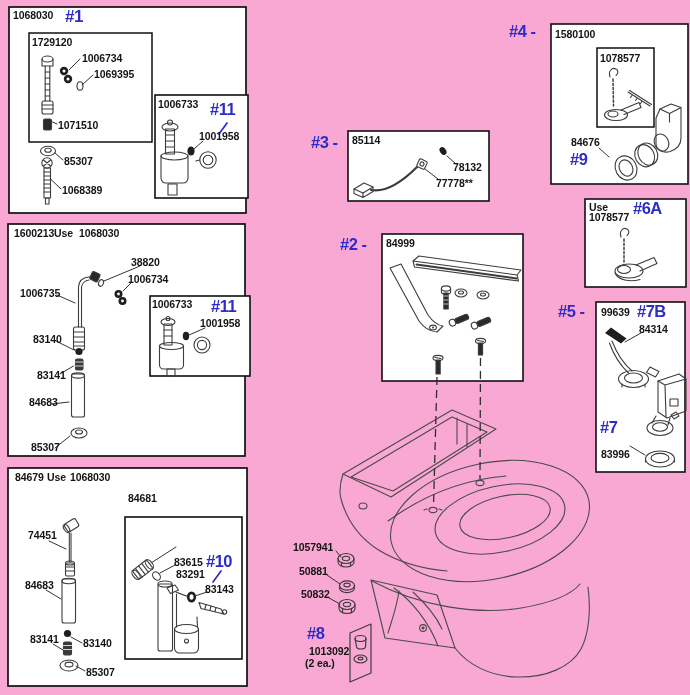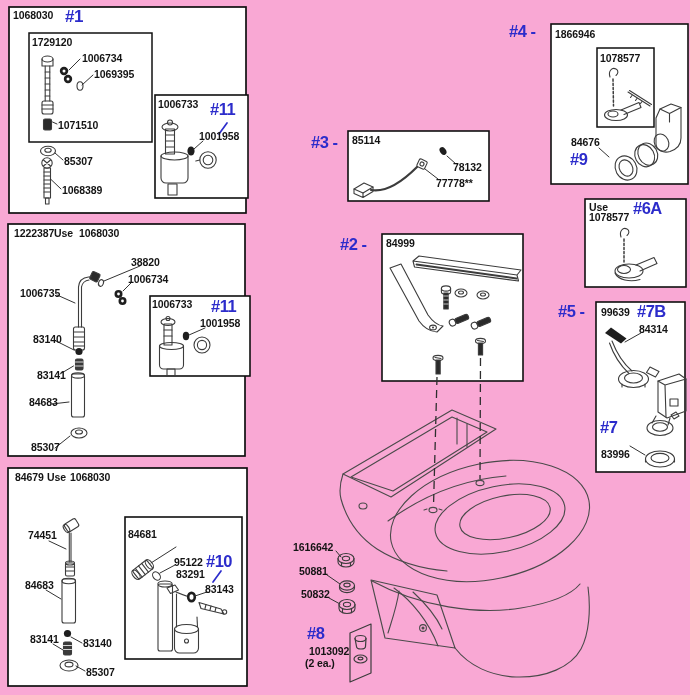--- a/index.html
+++ b/index.html
@@ -357,21 +357,21 @@
 <div class="pn" style="left:32px;top:36px">1729120</div>
 <div class="pn" style="left:82px;top:52px">1006734</div>
 <div class="pn" style="left:94px;top:68px">1069395</div>
 <div class="pn" style="left:58px;top:119px">1071510</div>
 <div class="pn" style="left:64px;top:155px">85307</div>
 <div class="pn" style="left:62px;top:184px">1068389</div>
 <div class="pn" style="left:158px;top:98px">1006733</div>
 <div class="tag" style="left:210px;top:101px">#11</div>
 <div class="pn" style="left:199px;top:130px">1001958</div>
 
-<div class="pn" style="left:14px;top:227px">1222387</div>
+<div class="pn" style="left:14px;top:227px">1600213</div>
 <div class="pn" style="left:54px;top:227px">Use</div>
 <div class="pn" style="left:79px;top:227px">1068030</div>
 <div class="pn" style="left:131px;top:256px">38820</div>
 <div class="pn" style="left:128px;top:273px">1006734</div>
 <div class="pn" style="left:20px;top:287px">1006735</div>
 <div class="pn" style="left:33px;top:333px">83140</div>
 <div class="pn" style="left:37px;top:369px">83141</div>
 <div class="pn" style="left:29px;top:396px">84683</div>
 <div class="pn" style="left:31px;top:441px">85307</div>
 <div class="pn" style="left:152px;top:298px">1006733</div>
@@ -379,52 +379,52 @@
 <div class="pn" style="left:200px;top:317px">1001958</div>
 
 <div class="pn" style="left:15px;top:471px">84679</div>
 <div class="pn" style="left:47px;top:471px">Use</div>
 <div class="pn" style="left:70px;top:471px">1068030</div>
 <div class="pn" style="left:28px;top:529px">74451</div>
 <div class="pn" style="left:25px;top:579px">84683</div>
 <div class="pn" style="left:30px;top:633px">83141</div>
 <div class="pn" style="left:83px;top:637px">83140</div>
 <div class="pn" style="left:86px;top:666px">85307</div>
-<div class="pn" style="left:128px;top:528px">84681</div>
+<div class="pn" style="left:128px;top:492px">84681</div>
 <div class="pn" style="left:176px;top:568px">83291</div>
-<div class="pn" style="left:174px;top:556px">95122</div>
+<div class="pn" style="left:174px;top:556px">83615</div>
 <div class="tag" style="left:206px;top:553px">#10</div>
 <div class="pn" style="left:205px;top:583px">83143</div>
 
 <div class="tag" style="left:311px;top:134px">#3 -</div>
 <div class="pn" style="left:352px;top:134px">85114</div>
 <div class="pn" style="left:453px;top:161px">78132</div>
 <div class="pn" style="left:436px;top:177px">77778**</div>
 
 <div class="tag" style="left:340px;top:236px">#2 -</div>
 <div class="pn" style="left:386px;top:237px">84999</div>
 
 <div class="tag" style="left:509px;top:23px">#4 -</div>
-<div class="pn" style="left:555px;top:28px">1866946</div>
+<div class="pn" style="left:555px;top:28px">1580100</div>
 <div class="pn" style="left:600px;top:52px">1078577</div>
 <div class="pn" style="left:571px;top:136px">84676</div>
 <div class="tag" style="left:570px;top:151px">#9</div>
 
 <div class="pn" style="left:589px;top:201px">Use</div>
 <div class="pn" style="left:589px;top:211px">1078577</div>
 <div class="tag" style="left:633px;top:200px">#6A</div>
 
 <div class="tag" style="left:558px;top:303px">#5 -</div>
 <div class="pn" style="left:601px;top:306px">99639</div>
 <div class="tag" style="left:637px;top:303px">#7B</div>
 <div class="pn" style="left:639px;top:323px">84314</div>
 <div class="tag" style="left:600px;top:419px">#7</div>
 <div class="pn" style="left:601px;top:448px">83996</div>
 
-<div class="pn" style="left:293px;top:541px">1616642</div>
+<div class="pn" style="left:293px;top:541px">1057941</div>
 <div class="pn" style="left:299px;top:565px">50881</div>
 <div class="pn" style="left:301px;top:588px">50832</div>
 
 <div class="tag" style="left:307px;top:625px">#8</div>
 <div class="pn" style="left:309px;top:645px">1013092</div>
 <div class="pn" style="left:305px;top:657px">(2 ea.)</div>
 
 </div>
 
 </body></html>

